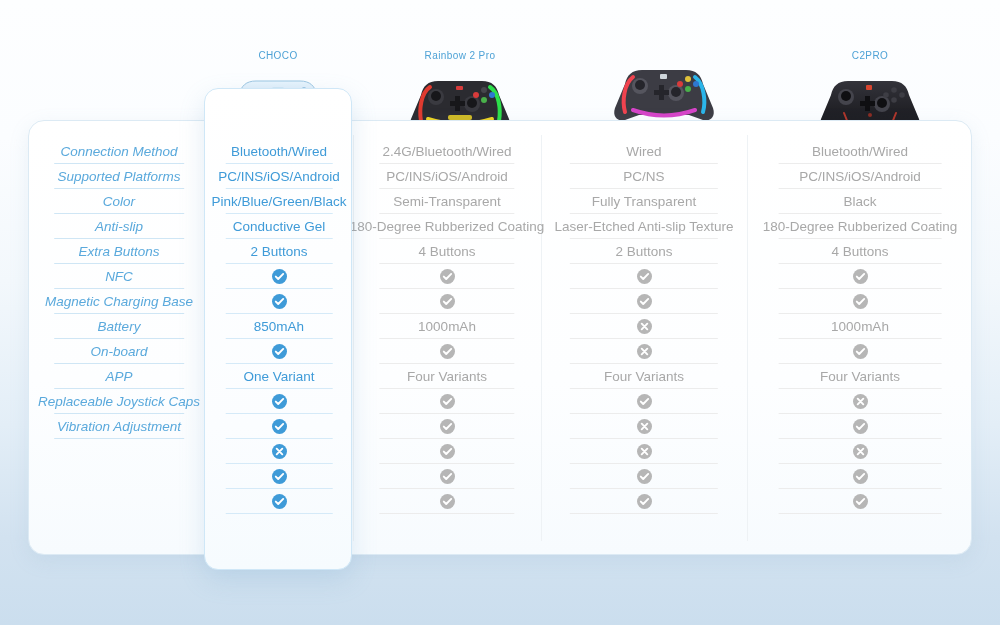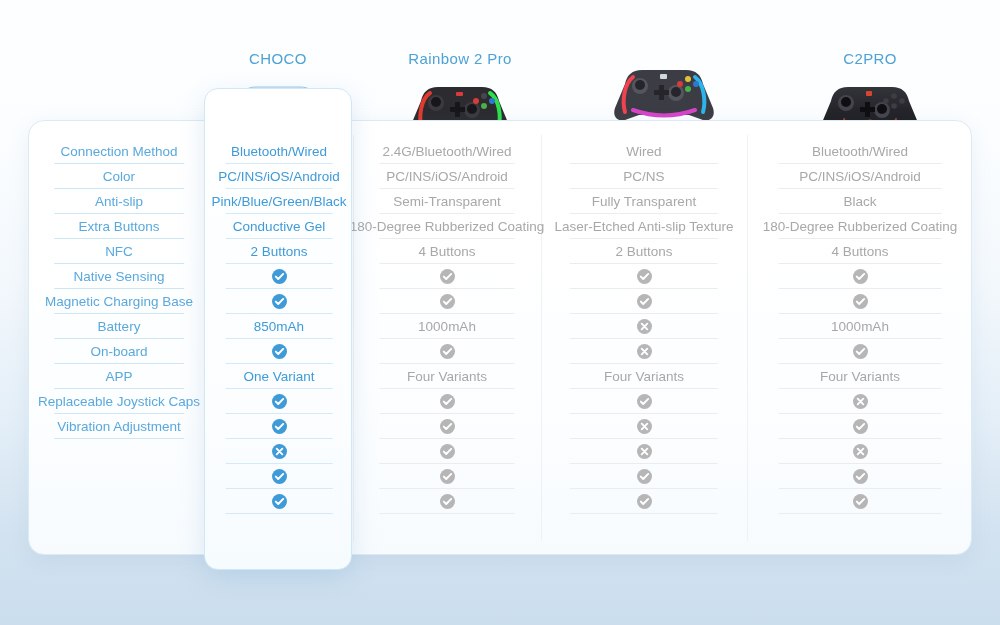--- a/index.html
+++ b/index.html
@@ -8,21 +8,21 @@
     font-family:"Liberation Sans","DejaVu Sans",sans-serif;
     background:linear-gradient(180deg,#fdfeff 0%,#fbfdff 22%,#f3f8fc 45%,#e3eef7 68%,#d2e2f0 86%,#cbdeee 100%);
     position:relative;
   }
   .stage{position:absolute;inset:0;}
 
   
   .headers{position:absolute;left:0;top:0;width:1000px;height:140px;}
   .hcol{position:absolute;top:50px;text-align:center;}
   .hname{
-    font-size:15px;color:#4ea2d6;letter-spacing:.4px;
+    font-size:10px;color:#4ea2d6;letter-spacing:.4px;
     font-family:"Liberation Sans",sans-serif;white-space:nowrap;
   }
   .pad-wrap{margin-top:10px;height:62px;display:flex;align-items:center;justify-content:center;}
 
   
   .maincard{
     position:absolute;left:28px;top:120px;width:944px;height:435px;
     background:linear-gradient(180deg,#ffffff 0%,#fdfeff 60%,#f7fbfe 100%);
     border:1px solid #dceaf4;border-radius:16px;
     box-shadow:0 6px 20px rgba(120,160,195,.13);
@@ -177,43 +177,43 @@
     </div>
   </div>
 
   <div class="maincard">
     <div class="vdiv" style="left:176px;"></div>
     <div class="vdiv" style="left:324px;"></div>
     <div class="vdiv" style="left:512px;"></div>
     <div class="vdiv" style="left:718px;"></div>
 
     <div class="grid" id="grid">
-      <div class="col col-label" id="col-label" style="left:0px;   width:180px;">
+      <div class="col col-label" id="col-label" style="left:0px;   width:180px;font-style:italic;">
           <div class="cell">
             <span class="txt">Connection Method</span>
             <span class="sep"></span>
           </div>
           <div class="cell">
+            <span class="txt">Supported Platforms</span>
+            <span class="sep"></span>
+          </div>
+          <div class="cell">
             <span class="txt">Color</span>
             <span class="sep"></span>
           </div>
           <div class="cell">
             <span class="txt">Anti-slip</span>
             <span class="sep"></span>
           </div>
           <div class="cell">
             <span class="txt">Extra Buttons</span>
             <span class="sep"></span>
           </div>
           <div class="cell">
             <span class="txt">NFC</span>
-            <span class="sep"></span>
-          </div>
-          <div class="cell">
-            <span class="txt">Native Sensing</span>
             <span class="sep"></span>
           </div>
           <div class="cell">
             <span class="txt">Magnetic Charging Base</span>
             <span class="sep"></span>
           </div>
           <div class="cell">
             <span class="txt">Battery</span>
             <span class="sep"></span>
           </div>

